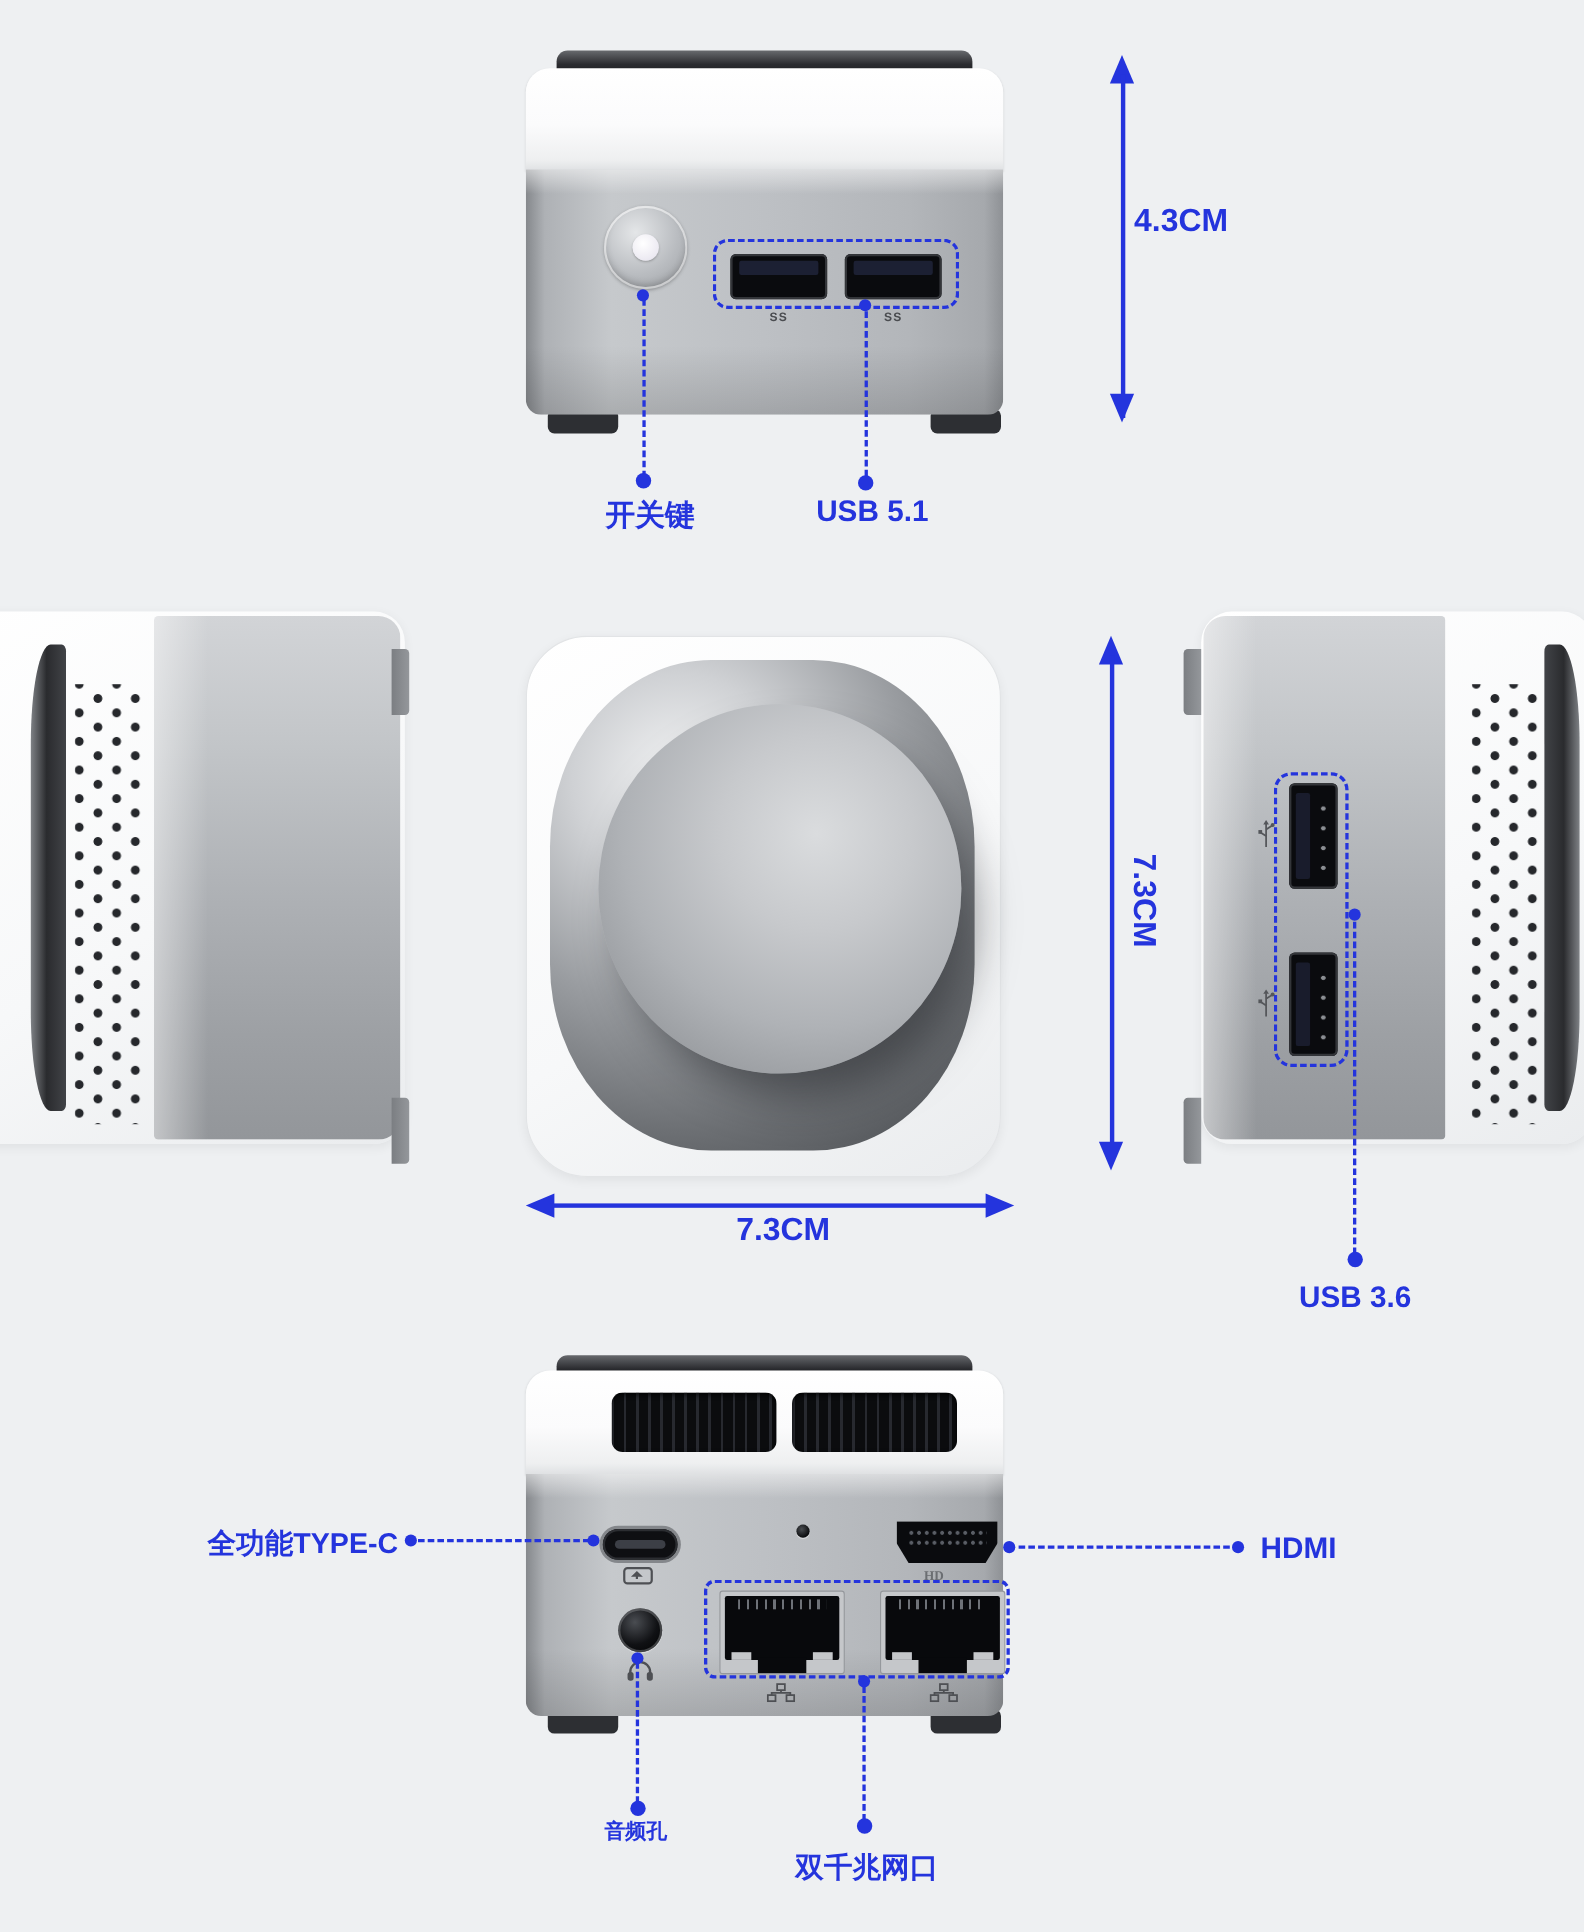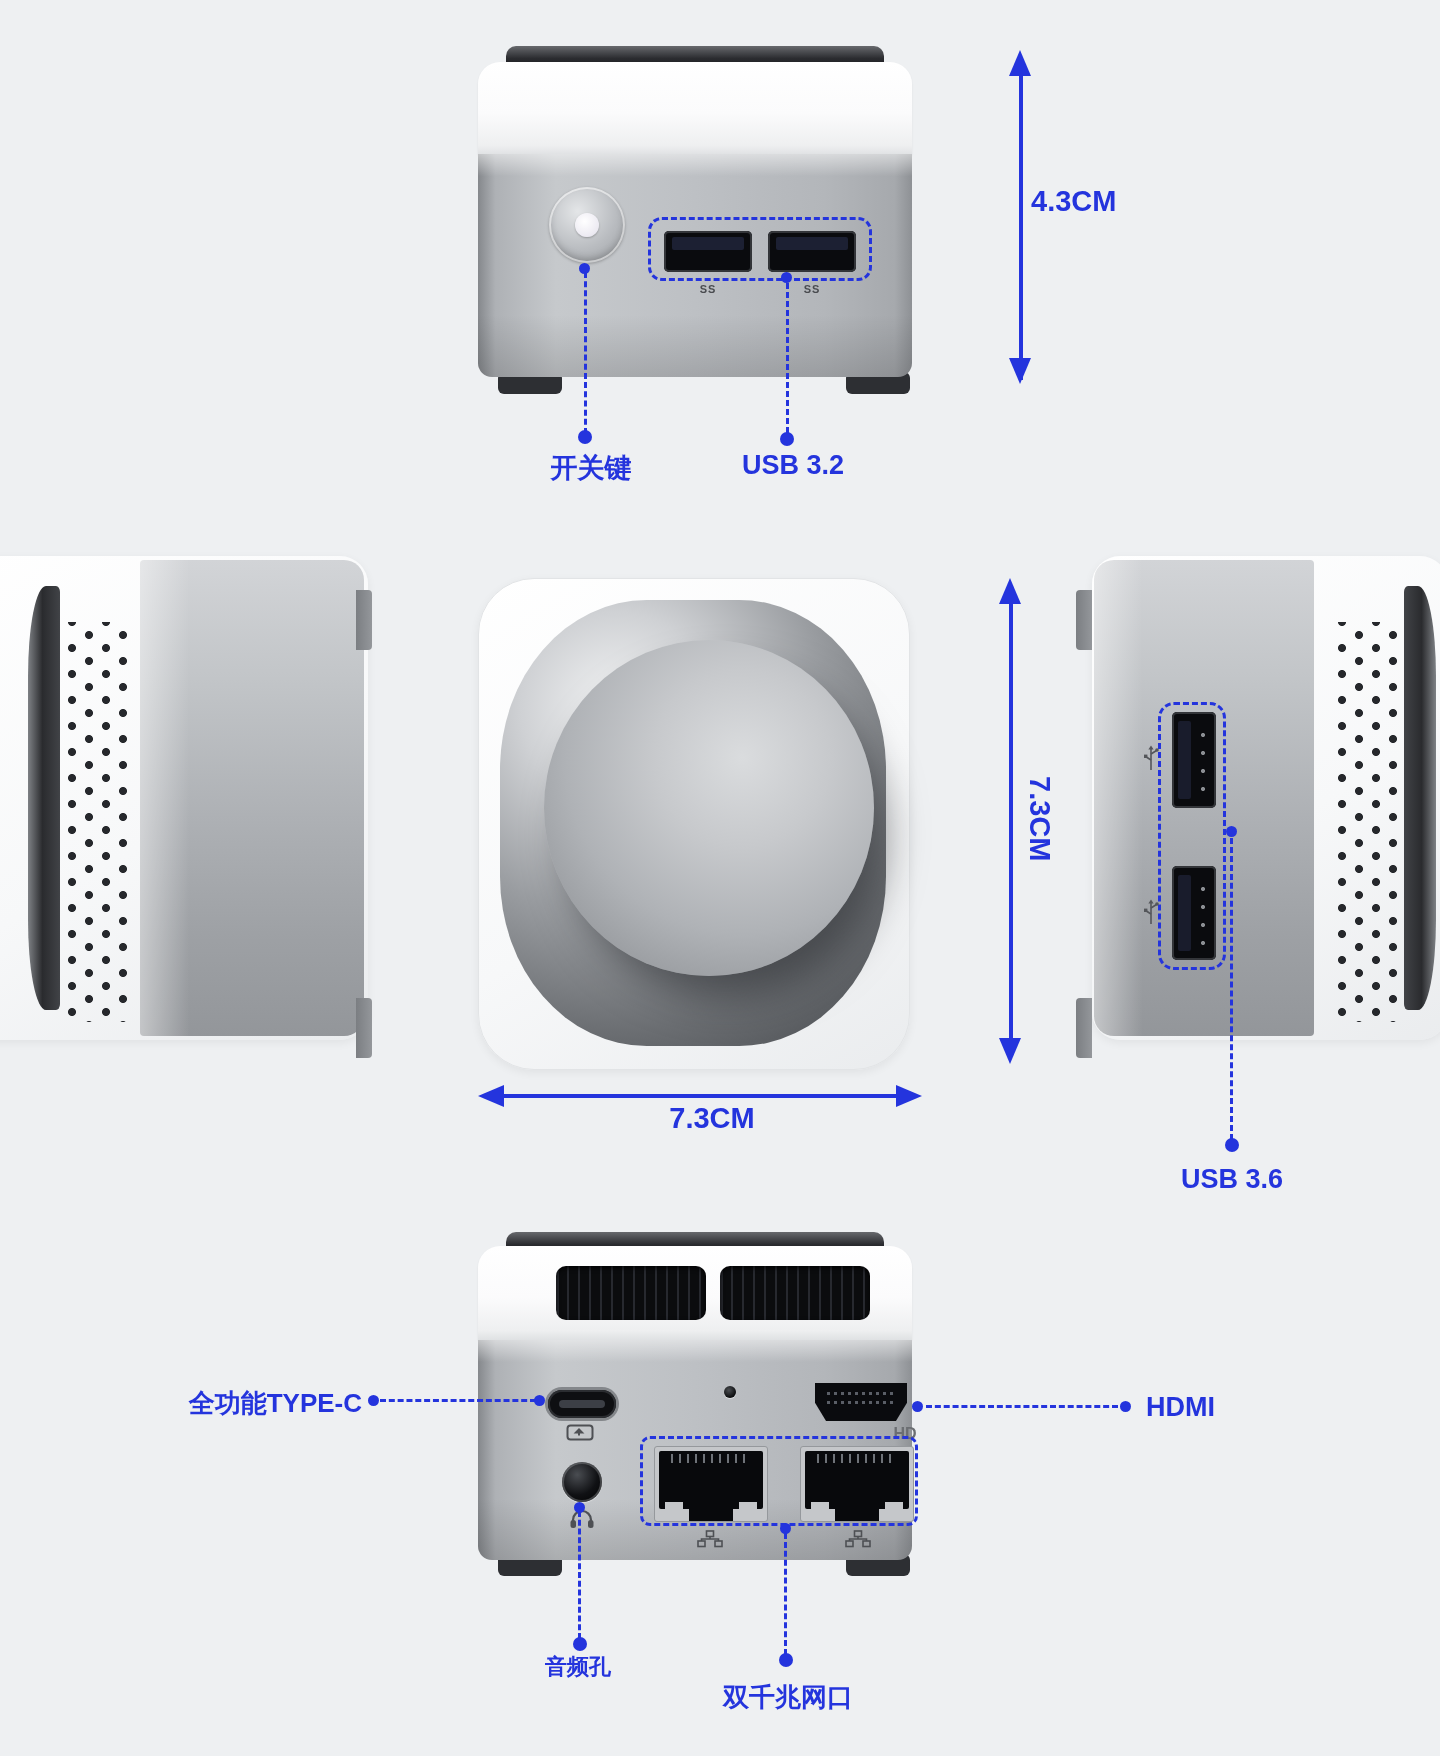--- a/index.html
+++ b/index.html
@@ -68,21 +68,21 @@
   <div class="ss" style="left:768px;top:283px;width:88px;">SS</div>
 
   <div class="dot" style="left:579px;top:263px;"></div>
   <div class="vdash" style="left:584px;top:272px;height:162px;"></div>
   <div class="dot dot-lg" style="left:578px;top:430px;"></div>
   <div class="lbl" style="left:591px;top:450px;font-size:27px;transform:translateX(-50%);">开关键</div>
 
   <div class="dot" style="left:781px;top:272px;"></div>
   <div class="vdash" style="left:786px;top:283px;height:150px;"></div>
   <div class="dot dot-lg" style="left:780px;top:432px;"></div>
-  <div class="lbl" style="left:793px;top:450px;font-size:27px;transform:translateX(-50%);">USB 3.2</div>
+  <div class="lbl" style="left:793px;top:450px;font-size:27px;transform:translateX(-50%);">USB 5.1</div>
 
   <div class="tri" style="left:1009px;top:50px;border-left:11px solid transparent;border-right:11px solid transparent;border-bottom:26px solid #2434dd;"></div>
   <div class="abs" style="left:1019px;top:68px;width:4px;height:312px;background:#2434dd;"></div>
   <div class="tri" style="left:1009px;top:358px;border-left:11px solid transparent;border-right:11px solid transparent;border-top:26px solid #2434dd;"></div>
   <div class="lbl" style="left:1031px;top:185px;font-size:29px;">4.3CM</div>
 
   <div class="abs whitebase" style="left:-44px;top:556px;width:412px;height:484px;border-radius:28px;"></div>
   <div class="abs" style="left:28px;top:586px;width:32px;height:424px;
               background:linear-gradient(90deg,#7e8185,#2a2b2e 45%,#414347);
               border-radius:18px 4px 4px 18px / 90px 6px 6px 90px;"></div>
@@ -172,22 +172,22 @@
   </svg>
 
   <div class="abs" style="left:724px;top:1386px;width:12px;height:12px;border-radius:50%;
               background:radial-gradient(circle at 40% 35%,#4a4d51,#0b0c0e 70%);box-shadow:0 1px 1px rgba(255,255,255,.5);"></div>
 
   <div class="abs" style="left:815px;top:1383px;width:92px;height:38px;background:#0a0b0e;
               clip-path:polygon(0 0,100% 0,100% 52%,88% 100%,12% 100%,0 52%);">
     <div class="abs" style="left:10px;right:10px;top:6px;height:18px;
          background-image:radial-gradient(circle,#5a5e66 1.5px,rgba(0,0,0,0) 2px);background-size:7px 9px;"></div>
   </div>
-  <div class="abs" style="left:884px;top:1425px;width:42px;text-align:center;font-size:16px;font-weight:700;color:#6b6e72;
-              font-family:Liberation Sans, sans-serif;">HD</div>
+  <div class="abs" style="left:828px;top:1425px;width:42px;text-align:center;font-size:12px;font-weight:700;color:#6b6e72;
+              font-family:Liberation Serif, serif;">HD</div>
 
   <div class="abs" style="left:562px;top:1462px;width:40px;height:40px;border-radius:50%;
               background:radial-gradient(circle at 38% 32%,#4a4d52,#101114 55%,#000 100%);
               box-shadow:inset 0 0 0 2px rgba(165,168,172,.35), 0 1px 1px rgba(255,255,255,.45);"></div>
   <svg class="abs" style="left:569px;top:1508px;" width="26" height="21" viewBox="0 0 26 21">
     <path d="M4 17v-5a9 9 0 0 1 18 0v5" stroke="#4e5054" stroke-width="2.2" fill="none"></path>
     <rect x="1.5" y="12" width="5.5" height="8" rx="2.5" fill="#4e5054"></rect>
     <rect x="19" y="12" width="5.5" height="8" rx="2.5" fill="#4e5054"></rect>
   </svg>
 
@@ -231,20 +231,20 @@
   <div class="dot" style="left:534px;top:1395px;"></div>
 
   <div class="dot" style="left:912px;top:1401px;"></div>
   <div class="hdash" style="left:926px;top:1405px;width:192px;"></div>
   <div class="dot" style="left:1120px;top:1401px;"></div>
   <div class="lbl" style="left:1146px;top:1392px;font-size:27px;">HDMI</div>
 
   <div class="dot" style="left:574px;top:1502px;"></div>
   <div class="vdash" style="left:578px;top:1511px;height:128px;"></div>
   <div class="dot dot-lg" style="left:573px;top:1637px;"></div>
-  <div class="lbl" style="left:578px;top:1652px;font-size:22px;transform:translateX(-50%);">音频孔</div>
+  <div class="lbl" style="left:578px;top:1652px;font-size:19px;transform:translateX(-50%);">音频孔</div>
 
   <div class="dot" style="left:780px;top:1523px;"></div>
   <div class="vdash" style="left:784px;top:1533px;height:122px;"></div>
   <div class="dot dot-lg" style="left:779px;top:1653px;"></div>
   <div class="lbl" style="left:788px;top:1680px;font-size:26px;transform:translateX(-50%);">双千兆网口</div>
 
 </div>
 
 </body></html>

